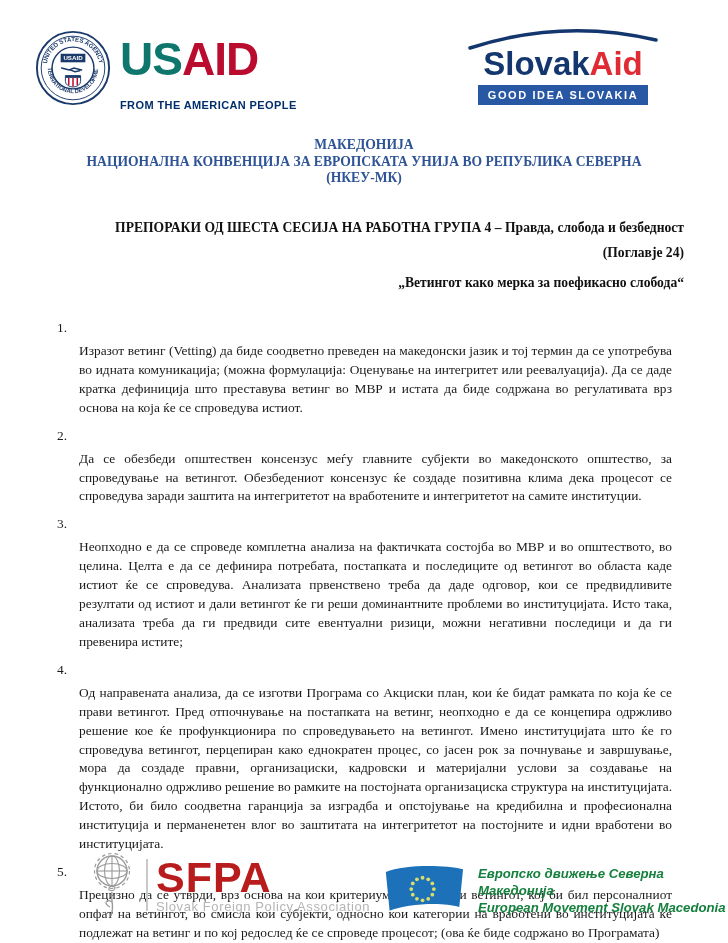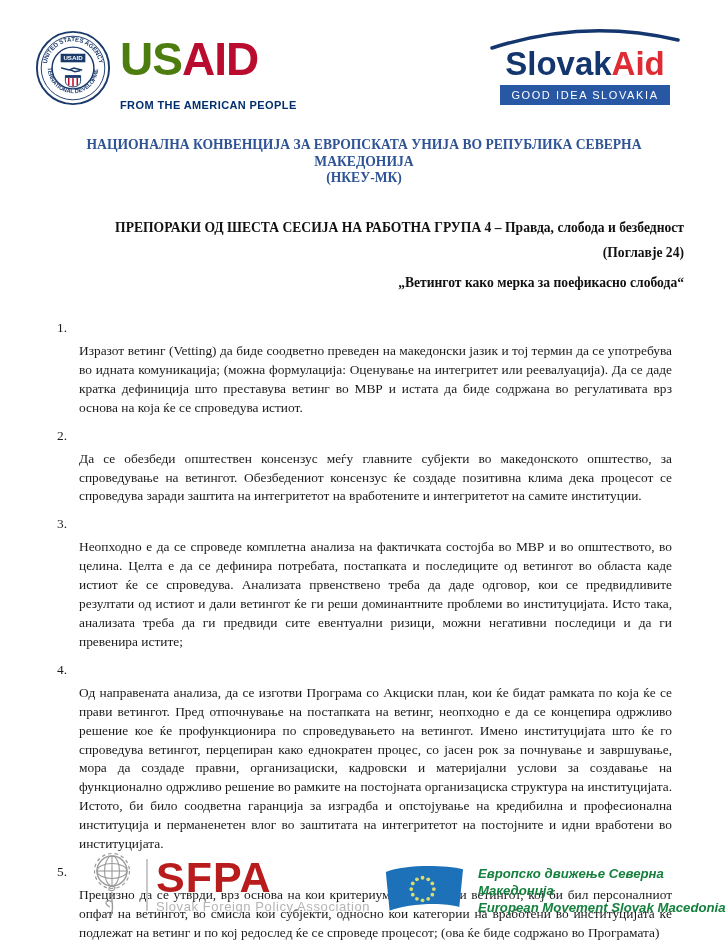--- a/index.html
+++ b/index.html
@@ -9,30 +9,30 @@
     margin:0 auto;
     background:#ffffff;
     font-family:"Liberation Serif", serif;
     color:#1a1a1a;
     overflow:hidden;
   }
   
   .usaid-logo{position:absolute;left:35px;top:30px;display:flex;align-items:flex-start;gap:9px;}
   .usaid-words{display:flex;flex-direction:column;margin-top:8px;}
   .usaid-big{font-family:"Liberation Sans",sans-serif;font-weight:bold;font-size:46px;line-height:42px;letter-spacing:-1px;}
-  .usaid-big .us{color:#4d7c0f;}
+  .usaid-big .us{color:#0f766e;}
   .usaid-big .aid{color:#BA0C2F;}
   .usaid-tagline{font-family:"Liberation Sans",sans-serif;font-weight:bold;font-size:11px;color:#002F6C;letter-spacing:.4px;margin-top:19px;}
-  .slovakaid-logo{position:absolute;left:488px;top:26px;width:194px;text-align:center;}
+  .slovakaid-logo{position:absolute;left:466px;top:26px;width:194px;text-align:center;}
   .slovak-arc{display:block;margin:0 auto -4px auto;}
   .slovak-words{font-family:"Liberation Sans",sans-serif;font-weight:bold;font-size:33px;line-height:36px;}
   .slovak-words .slovak{color:#14366E;}
   .slovak-words .aid{color:#DF2B34;}
   .slovak-banner{margin:3px auto 0 auto;width:170px;background:#2857A4;color:#fff;
-    font-family:"Liberation Sans",sans-serif;font-weight:normal;font-size:11px;letter-spacing:1.6px;
+    font-family:"Liberation Sans",sans-serif;font-weight:bold;font-size:11px;letter-spacing:1.6px;
     padding:4px 0;}
   
   .doc-title{position:absolute;top:137px;left:44px;width:640px;text-align:center;
     color:#2F5496;font-weight:bold;font-size:13.6px;line-height:16.5px;}
   .doc-heading{position:absolute;top:220px;left:44px;width:640px;text-align:right;
     color:#111;font-weight:bold;font-size:13.6px;}
   .doc-heading .h-line1{margin-bottom:9px;}
   .doc-heading .h-line2{margin-bottom:14px;}
   .doc-heading .h-quote{}
   
@@ -87,22 +87,22 @@
 
   <div class="slovakaid-logo">
     <svg class="slovak-arc" width="194" height="24" viewBox="0 0 194 24">
       <path d="M4,22 Q97,-8 190,14" stroke="#14366E" stroke-width="3.5" fill="none" stroke-linecap="round"></path>
     </svg>
     <div class="slovak-words"><span class="slovak">Slovak</span><span class="aid">Aid</span></div>
     <div class="slovak-banner">GOOD IDEA SLOVAKIA</div>
   </div>
 
   <div class="doc-title">
+    <div>МАКЕДОНИЈА</div>
     <div>НАЦИОНАЛНА КОНВЕНЦИЈА ЗА ЕВРОПСКАТА УНИЈА ВО РЕПУБЛИКА СЕВЕРНА</div>
-    <div>МАКЕДОНИЈА</div>
     <div>(НКЕУ-МК)</div>
   </div>
 
   <div class="doc-heading">
     <div class="h-line1">ПРЕПОРАКИ ОД ШЕСТА СЕСИЈА НА РАБОТНА ГРУПА 4 – Правда, слобода и безбедност</div>
     <div class="h-line2">(Поглавје 24)</div>
     <div class="h-quote">„Ветингот како мерка за поефикасно слобода“</div>
   </div>
 
   <ol class="rec-list">

